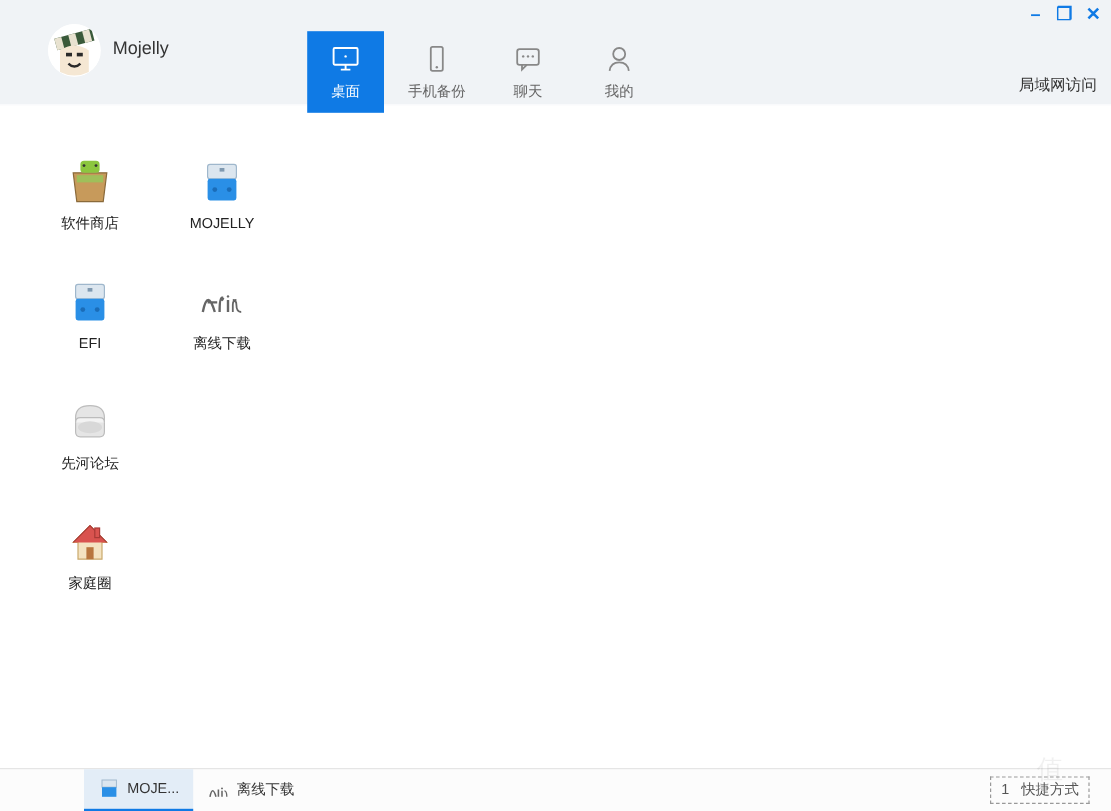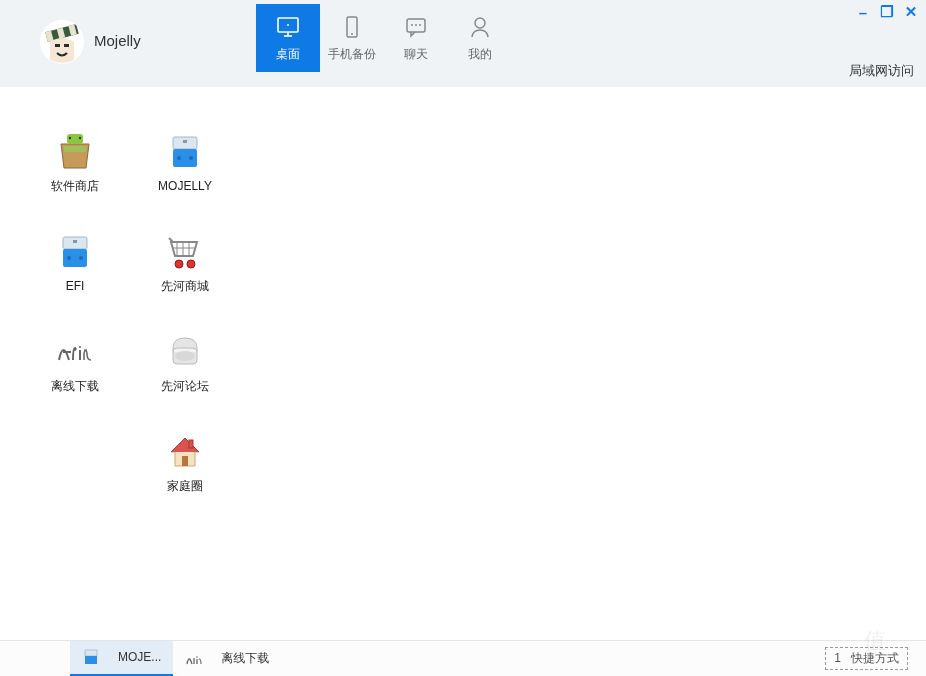--- a/index.html
+++ b/index.html
@@ -34,22 +34,22 @@
   .user-name {
     margin-top: 32px;
     font-size: 15px;
     color: #333;
   }
 
   .nav {
     display: flex;
     position: absolute;
     left: 256px;
-    top: 4px;
-    gap: 0;
+    top: 26px;
+    gap: 12px;
   }
   .nav-item {
     width: 64px;
     height: 68px;
     display: flex;
     flex-direction: column;
     align-items: center;
     justify-content: center;
     color: #666;
     cursor: pointer;
@@ -138,21 +138,21 @@
     display: flex;
     align-items: center;
     background: #fcfcfc;
     padding-left: 70px;
   }
   .task {
     height: 36px;
     display: flex;
     align-items: center;
     padding: 0 12px;
-    gap: 18px;
+    gap: 6px;
     font-size: 12px;
     color: #333;
     cursor: pointer;
   }
   .task.active {
     background: #e3edf7;
     border-bottom: 3px solid #0f7ae5;
   }
   .task .ticon { width: 18px; height: 18px; display:flex; align-items:center; justify-content:center; }
 
@@ -288,35 +288,20 @@
             <circle cx="16" cy="27" r="2" fill="#1a6cb8"></circle>
             <circle cx="28" cy="27" r="2" fill="#1a6cb8"></circle>
           </svg>
       </div>
       <span class="label">EFI</span>
     </div>
 
     <div class="d-icon">
       <div class="img">
         <svg viewBox="0 0 44 44">
-            <path d="M8 12 L34 12 L30 26 L12 26 Z" fill="none" stroke="#888" stroke-width="2"></path>
-            <line x1="14" y1="12" x2="14" y2="26" stroke="#888"></line>
-            <line x1="20" y1="12" x2="20" y2="26" stroke="#888"></line>
-            <line x1="26" y1="12" x2="26" y2="26" stroke="#888"></line>
-            <line x1="10" y1="18" x2="32" y2="18" stroke="#888"></line>
-            <circle cx="16" cy="34" r="4" fill="#d33" stroke="#a11"></circle>
-            <circle cx="28" cy="34" r="4" fill="#d33" stroke="#a11"></circle>
-            <line x1="6" y1="8" x2="10" y2="12" stroke="#888" stroke-width="2"></line>
-          </svg>
-      </div>
-      <span class="label">先河商城</span>
-    </div>
-    <div class="d-icon">
-      <div class="img">
-        <svg viewBox="0 0 44 44">
             <path d="M6 30 Q10 10 16 30 M10 22 Q14 22 18 22" fill="none" stroke="#666" stroke-width="2"></path>
             <path d="M20 30 Q20 18 22 18 Q22 22 23 18" fill="none" stroke="#666" stroke-width="2"></path>
             <circle cx="27" cy="17" r="1" fill="#666"></circle>
             <line x1="27" y1="20" x2="27" y2="30" stroke="#666" stroke-width="2"></line>
             <path d="M31 20 Q34 20 34 24 Q34 30 38 30 M31 30 L31 24 Q31 20 34 20" fill="none" stroke="#666" stroke-width="1.5"></path>
           </svg>
       </div>
       <span class="label">离线下载</span>
     </div>
 

